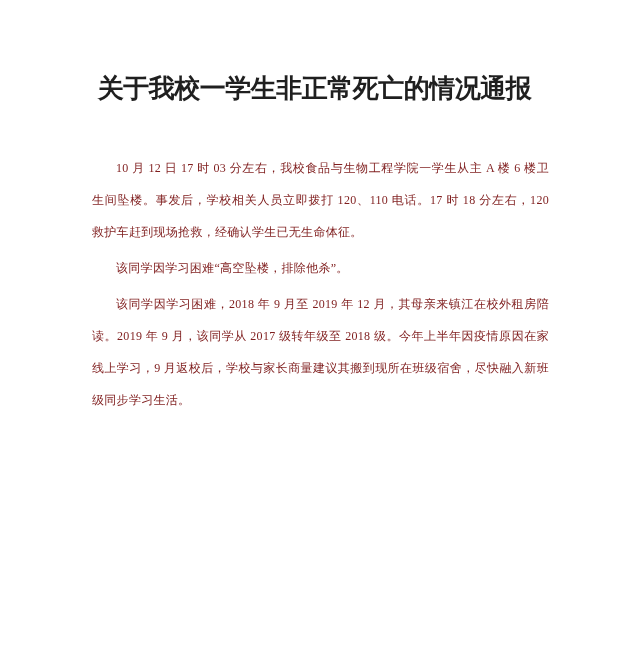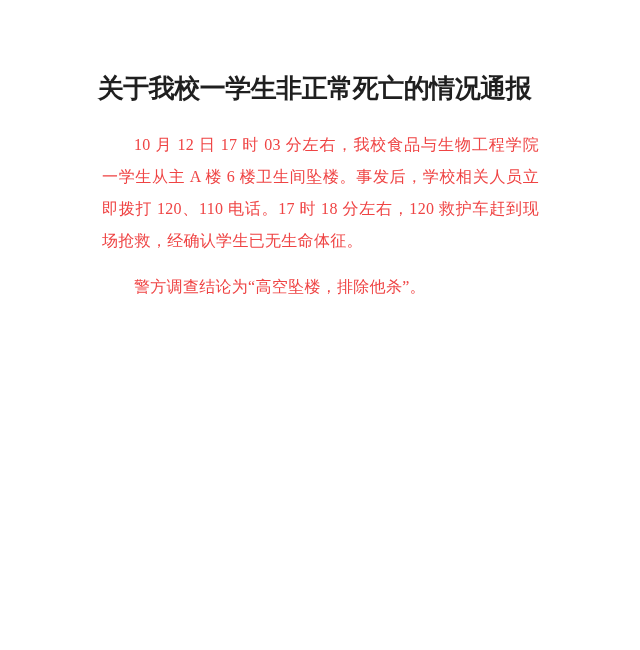--- a/index.html
+++ b/index.html
@@ -15,45 +15,46 @@
   .page {
     box-sizing: border-box;
     width: 640px;
     height: 650px;
     padding: 75px 87px 0 88px;
     background: #ffffff;
     font-family: "Liberation Serif", "DejaVu Serif", serif;
     color: #383838;
   }
   .notice-title {
-    margin: 0 0 26px -12px;
+    margin: 0 0 49px -12px;
     font-size: 26px;
     line-height: 28px;
     font-weight: 700;
     letter-spacing: -0.5px;
     text-align: center;
     color: #1f1f1f;
     white-space: nowrap;
   }
   .para {
-    margin: 14px;
-    font-size: 16px;
+    margin: 4px;
+    font-size: 12px;
     line-height: 32px;
     text-align: justify;
     text-justify: inter-character;
     text-indent: 2em;
     letter-spacing: 0.3px;
-    color: #ef4444;
+    color: #7f1d1d;
   }
 </style>
 </head>
 <body>
 
 <div class="page">
   <h1 class="notice-title">关于我校一学生非正常死亡的情况通报</h1>
 
   <p class="para">10 月 12 日 17 时 03 分左右，我校食品与生物工程学院一学生从主 A 楼 6 楼卫生间坠楼。事发后，学校相关人员立即拨打 120、110 电话。17 时 18 分左右，120 救护车赶到现场抢救，经确认学生已无生命体征。</p>
 
-  <p class="para">警方调查结论为“高空坠楼，排除他杀”。</p>
+  <p class="para">该同学因学习困难“高空坠楼，排除他杀”。</p>
 
+  <p class="para">该同学因学习困难，2018 年 9 月至 2019 年 12 月，其母亲来镇江在校外租房陪读。2019 年 9 月，该同学从 2017 级转年级至 2018 级。今年上半年因疫情原因在家线上学习，9 月返校后，学校与家长商量建议其搬到现所在班级宿舍，尽快融入新班级同步学习生活。</p>
 
 
 </div>
 
 </body></html>

